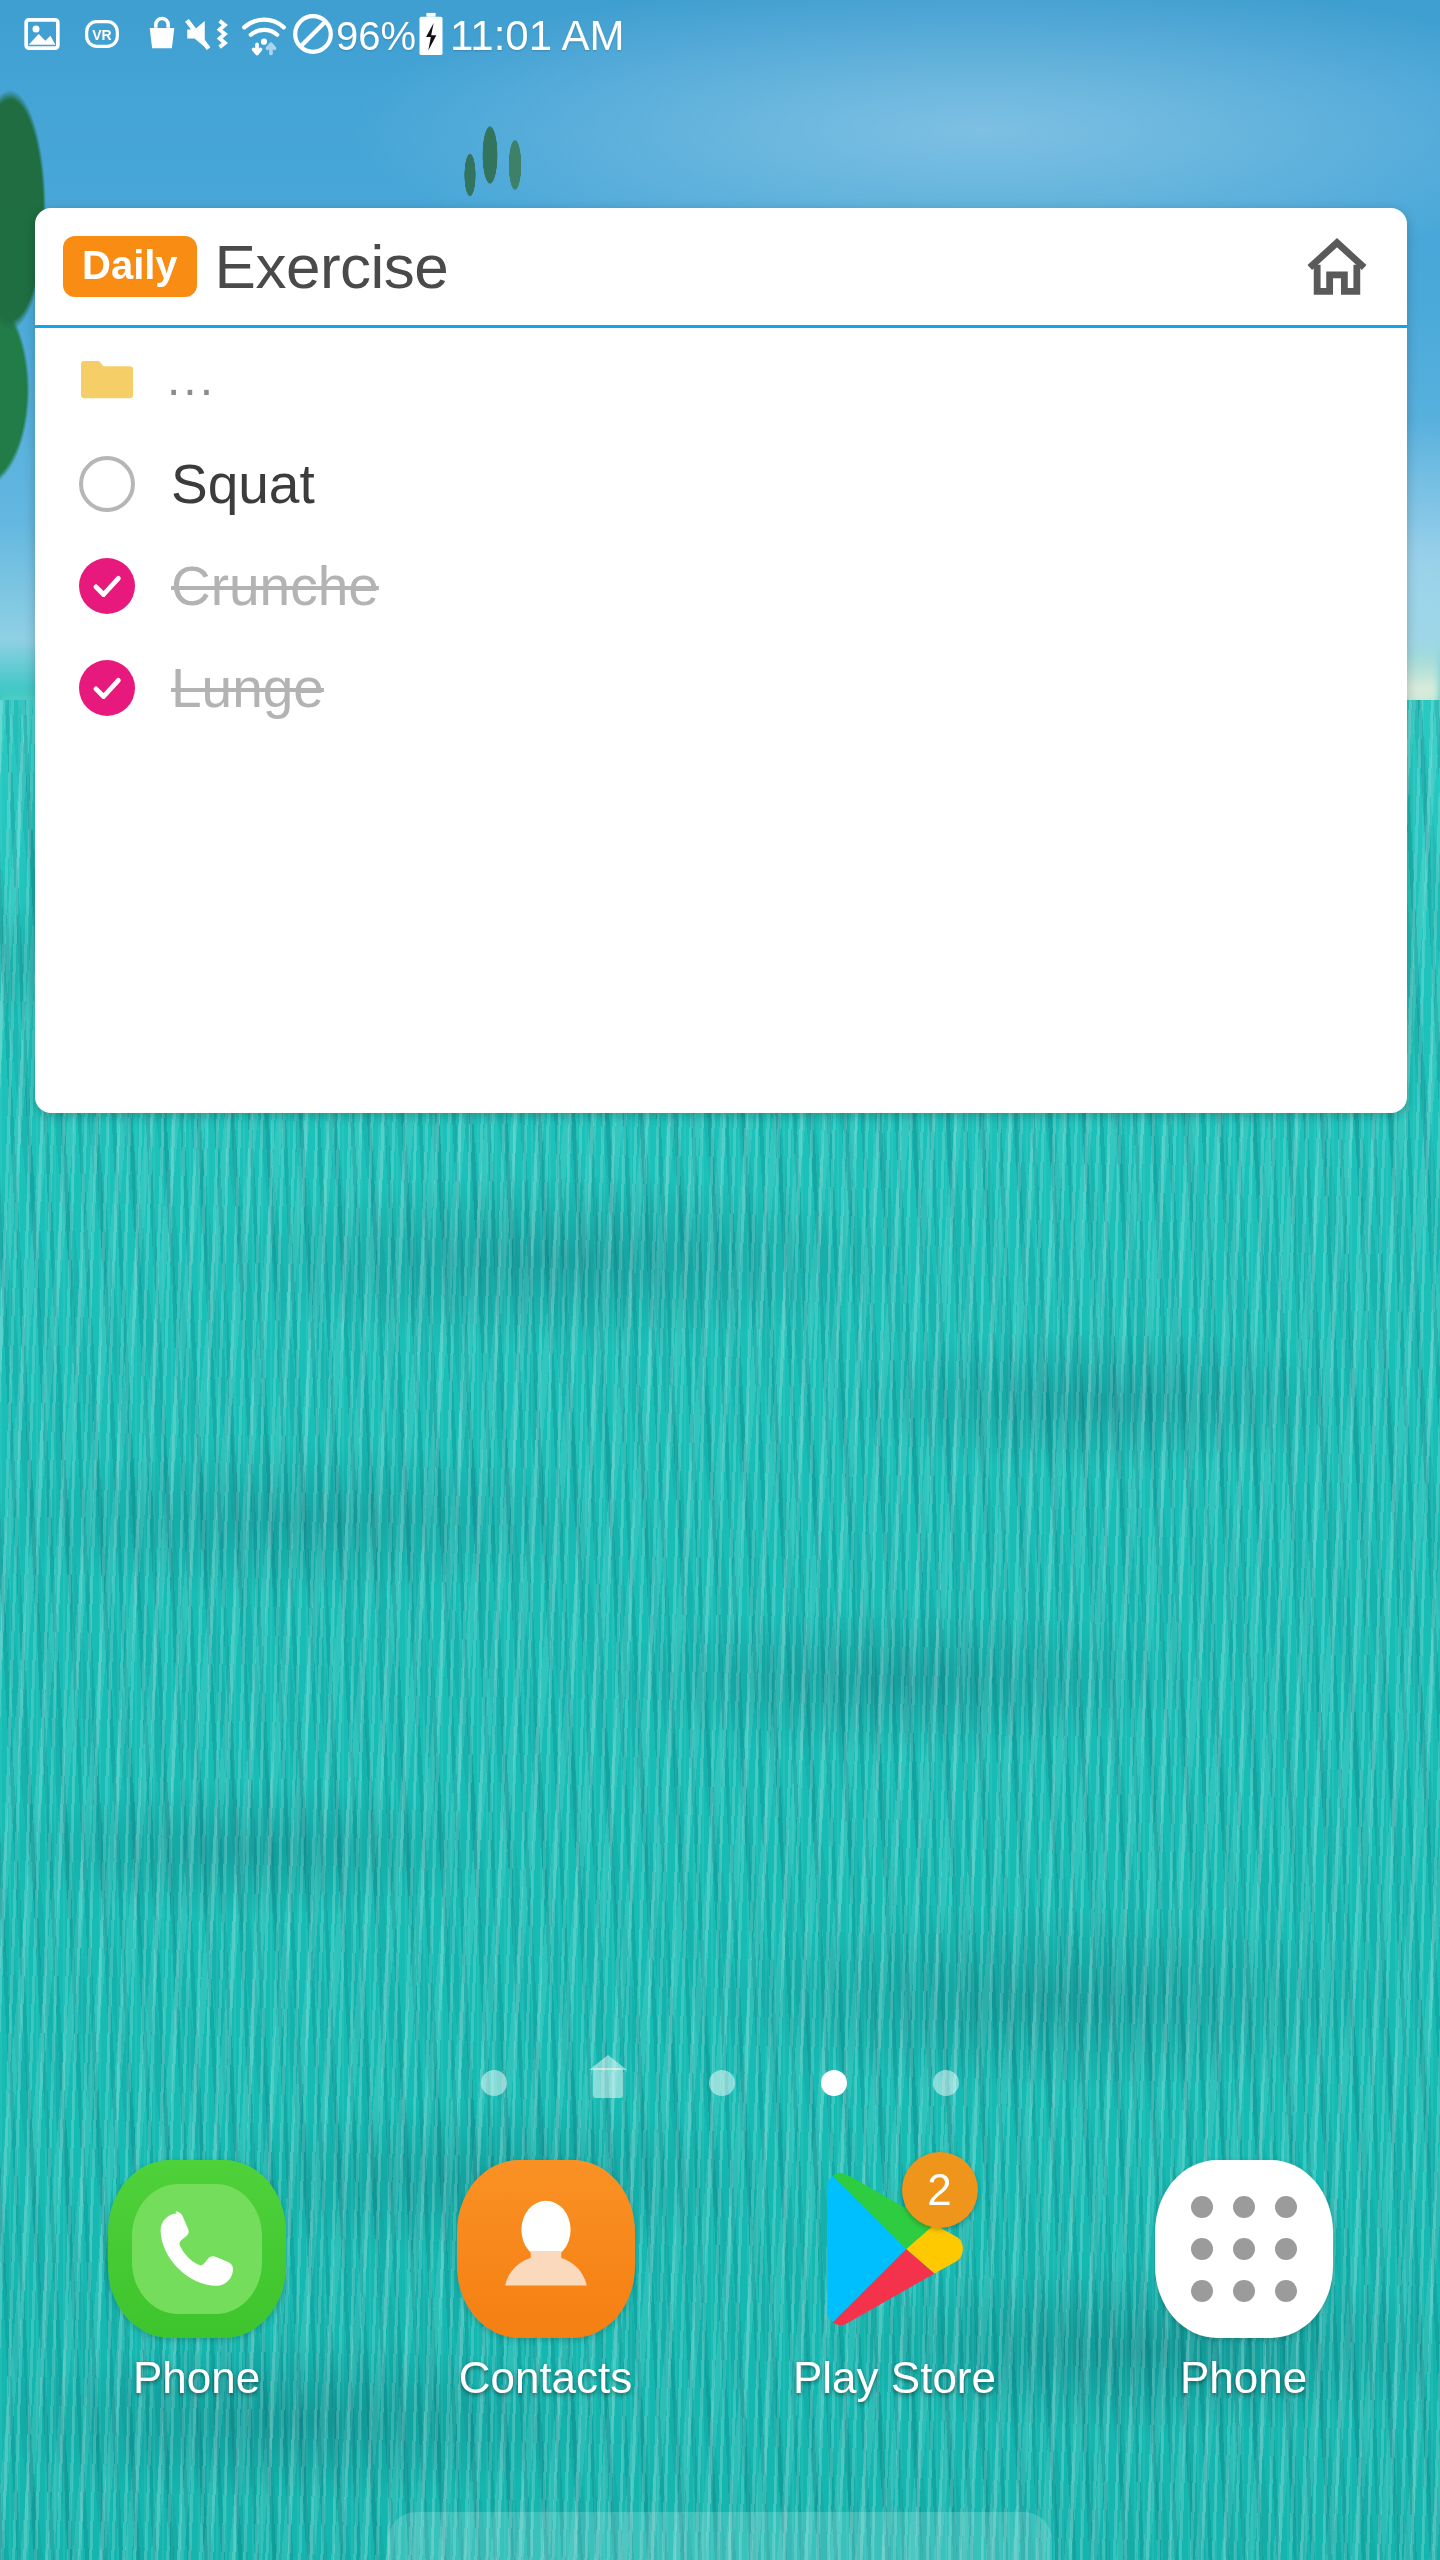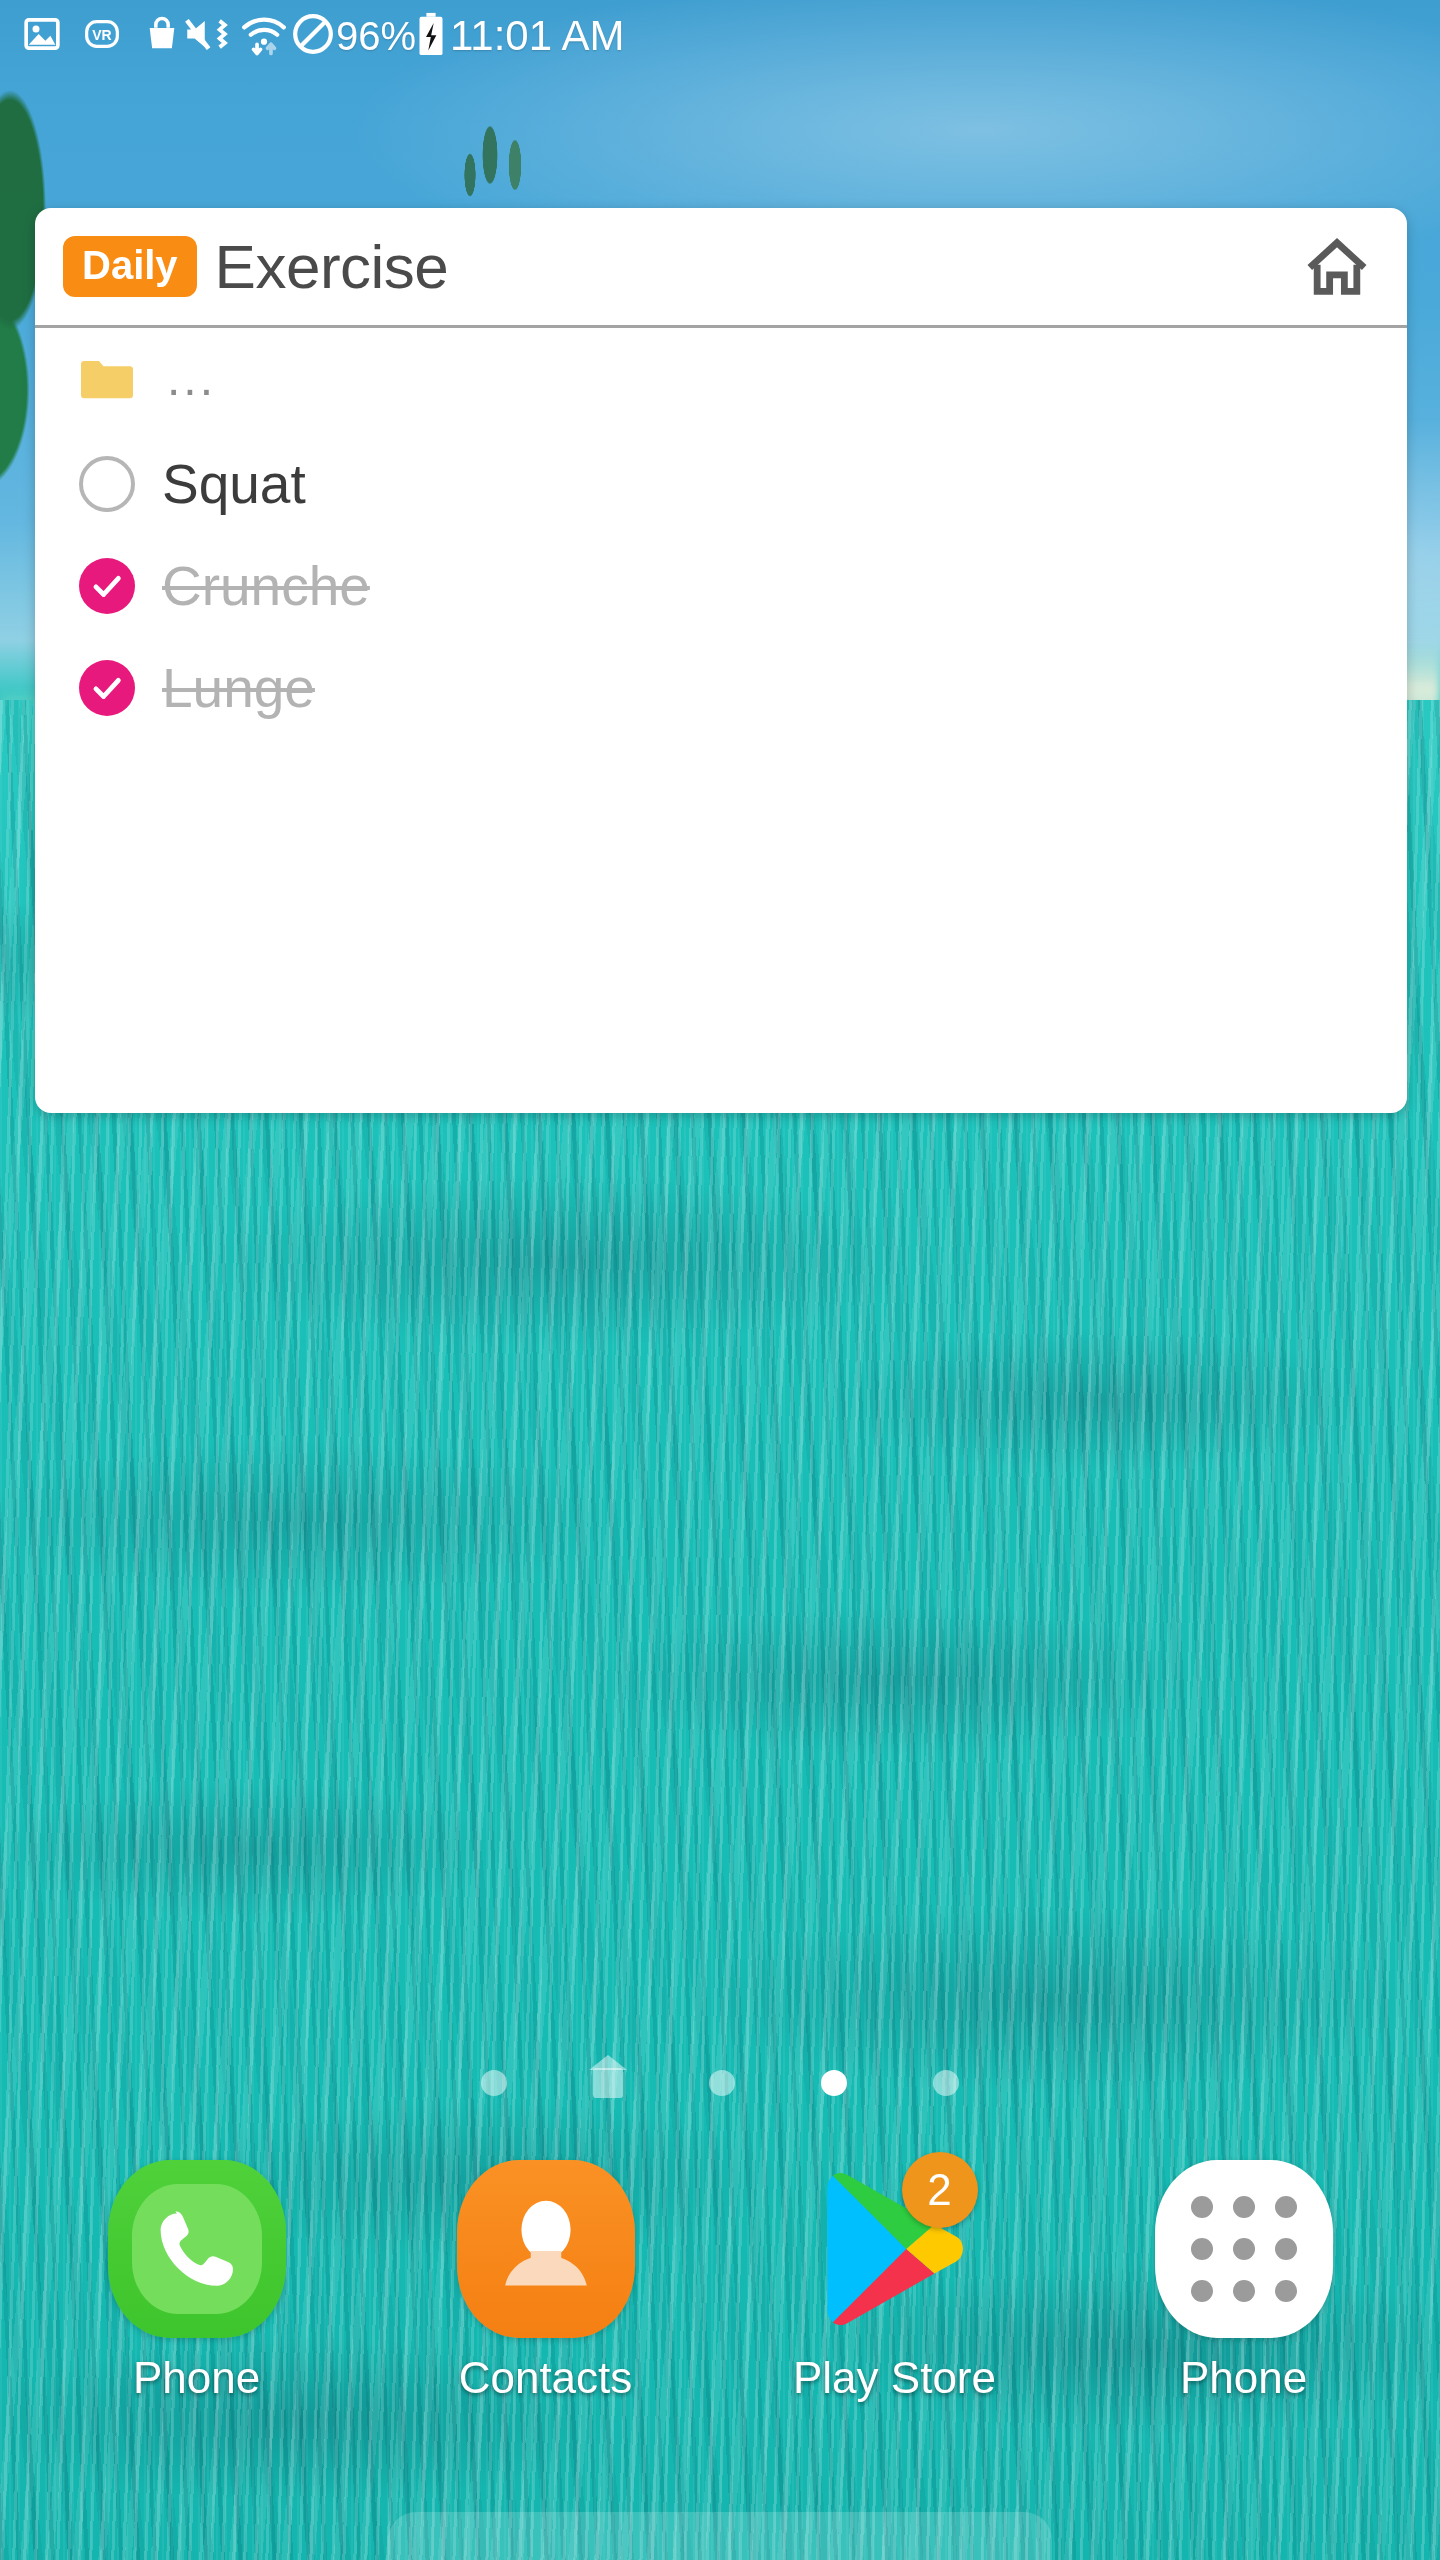--- a/index.html
+++ b/index.html
@@ -129,21 +129,21 @@
     background:#ffffff;
     border-radius:16px;
     box-shadow:0 3px 12px rgba(0,0,0,0.22);
     overflow:hidden;
   }
   #widget-header {
     position:relative;
     height:120px;
     display:flex; align-items:center;
     padding:0 30px 0 28px;
-    border-bottom:3px solid #a3a3a3;
+    border-bottom:3px solid #0ea5e9;
   }
   #badge {
     background:#F98C13;
     color:#ffffff;
     font-size:40px;
     font-weight:700;
     padding:9px 19px 12px 19px;
     border-radius:12px;
     line-height:1;
     letter-spacing:0px;
@@ -177,21 +177,21 @@
   }
   .task { height:84px; margin-top:18px; }
   .cb {
     width:56px; height:56px; flex:0 0 auto;
     border-radius:50%;
     display:flex; align-items:center; justify-content:center;
   }
   .cb-empty { border:4px solid #b6b6b6; background:transparent; }
   .cb-done  { background:#E8197C; border:none; }
   .task .label {
-    margin-left:27px;
+    margin-left:36px;
     font-size:55px;
     color:#3c3c3c;
     line-height:1;
     white-space:nowrap;
   }
   .task.done .label {
     color:#b3b3b3;
     text-decoration:line-through;
     text-decoration-thickness:4px;
   }

